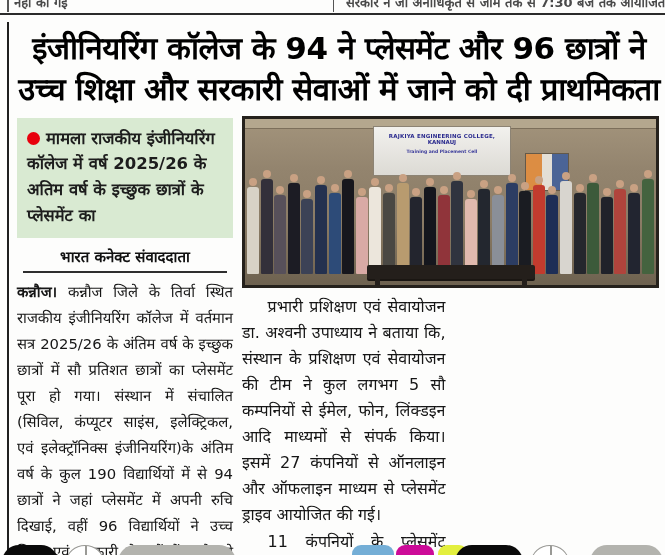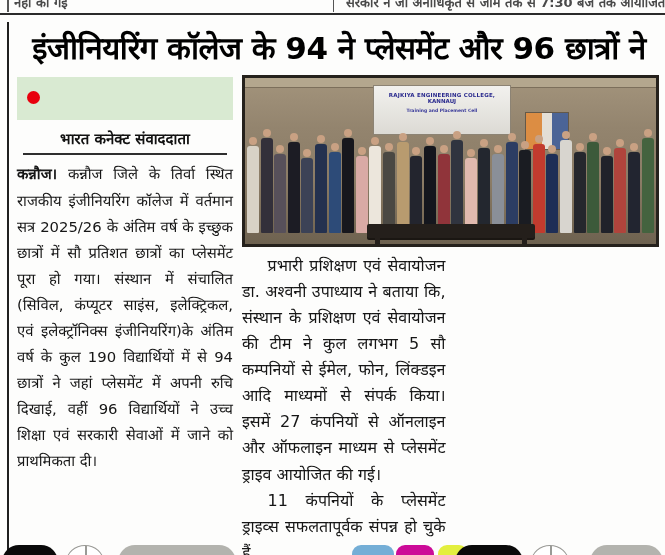--- a/index.html
+++ b/index.html
@@ -110,27 +110,27 @@
 
   <div class="top-strip">
     <span class="strip-edge"></span>
     <span class="frag frag-left">नहीं की गई</span>
     <span class="strip-divider"></span>
     <span class="frag frag-right">सरकार ने जो अनाधिकृत से जाम तक     से 7:30 बजे तक आयोजित होगी</span>
   </div>
 
   <div class="article">
 
-    <h1 class="headline"><span>इंजीनियरिंग कॉलेज के 94 ने प्लेसमेंट और 96 छात्रों ने</span><br></h1>
+    <h1 class="headline"><span>इंजीनियरिंग कॉलेज के 94 ने प्लेसमेंट और 96 छात्रों ने</span><br><span>उच्च शिक्षा और सरकारी सेवाओं में जाने को दी प्राथमिकता</span></h1>
 
     <div class="content">
 
       <div class="col-left">
         <div class="highlight-box">
-          <span class="bullet"></span>
+          <span class="bullet"></span><span>मामला राजकीय इंजीनियरिंग कॉलेज में वर्ष 2025/26 के अतिम वर्ष के इच्छुक छात्रों के प्लेसमेंट का</span>
         </div>
         <div class="byline">भारत कनेक्ट संवाददाता</div>
         <div class="body-text">
           <span class="indent"></span><span class="lead">कन्नौज।</span><span> कन्नौज जिले के तिर्वा स्थित राजकीय इंजीनियरिंग कॉलेज में वर्तमान सत्र 2025/26 के अंतिम वर्ष के इच्छुक छात्रों में सौ प्रतिशत छात्रों का प्लेसमेंट पूरा हो गया। संस्थान में संचालित (सिविल, कंप्यूटर साइंस, इलेक्ट्रिकल, एवं इलेक्ट्रॉनिक्स इंजीनियरिंग)के अंतिम वर्ष के कुल 190 विद्यार्थियों में से 94 छात्रों ने जहां प्लेसमेंट में अपनी रुचि दिखाई, वहीं 96 विद्यार्थियों ने उच्च शिक्षा एवं सरकारी सेवाओं में जाने को प्राथमिकता दी।</span>
         </div>
       </div>
 
       <div class="col-right">
         <div class="photo">
           <div class="beam"></div>

